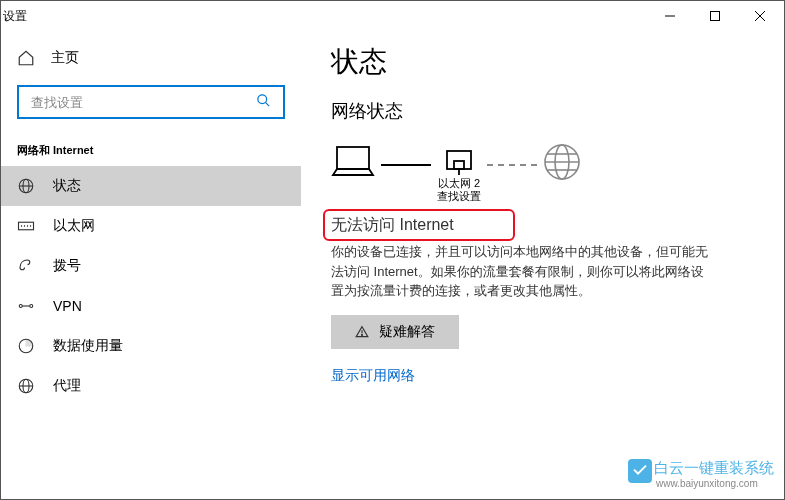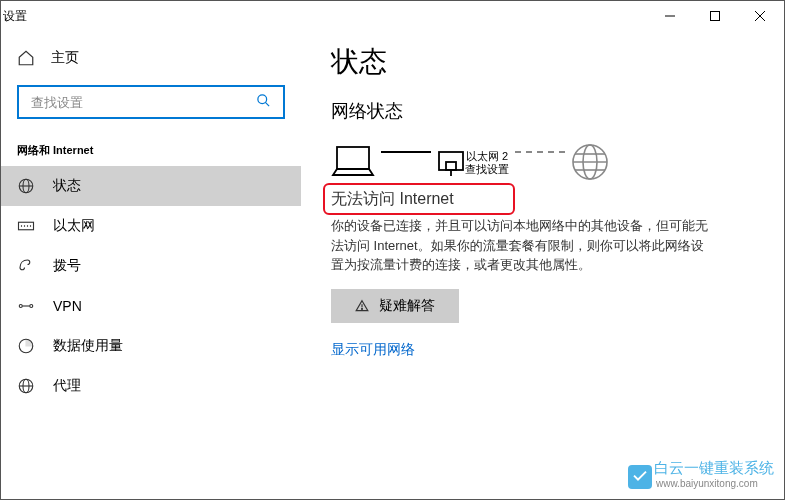--- a/index.html
+++ b/index.html
@@ -27,39 +27,39 @@
     
     .nav-item { display: flex; align-items: center; padding: 11px 16px; gap: 18px; cursor: pointer; font-size: 14px; }
     .nav-item .icon { width: 18px; height: 18px; display: flex; align-items: center; justify-content: center; color: #333; }
     .nav-item.active { background: #d0d0d0; }
     
     .main { flex: 1; padding: 12px 30px; position: relative; }
     .page-title { font-size: 28px; font-weight: 400; margin-bottom: 18px; }
     .section-title { font-size: 18px; font-weight: 400; margin-bottom: 20px; }
     
     .network-diagram { display: flex; align-items: center; gap: 4px; margin-bottom: 8px; }
-    .net-node { display: flex; flex-direction: row; align-items: center; }
+    .net-node { display: flex; flex-direction: column; align-items: center; }
     .net-line { border-top: 2px solid #000; width: 50px; margin: 0 2px; position: relative; top: -10px; }
     .net-line.dashed { border-top: 2px dashed #888; }
     .laptop-svg { width: 44px; height: 34px; }
     .eth-svg { width: 28px; height: 28px; }
     .globe-svg { width: 38px; height: 38px; }
     .net-label { font-size: 11px; text-align: center; margin-top: 2px; line-height: 1.2; }
     
     .status-box { position: relative; }
     .red-border { position: absolute; border: 2px solid #e81123; border-radius: 6px; left: -8px; top: -6px; width: 192px; height: 32px; pointer-events: none; }
     .status-text { font-size: 16px; color: #333; margin-bottom: 6px; }
     .status-desc { font-size: 13px; color: #333; line-height: 1.5; margin-bottom: 14px; max-width: 380px; }
     
     .troubleshoot-btn { display: inline-flex; align-items: center; gap: 10px; background: #ccc; border: none; padding: 8px 24px; font-size: 14px; cursor: pointer; margin-bottom: 18px; }
     .troubleshoot-btn svg { width: 14px; height: 14px; }
     
     .link { color: #0066cc; font-size: 14px; cursor: pointer; display: block; margin-bottom: 18px; }
     
-    .watermark { position: absolute; right: 10px; bottom: 10px; display: flex; align-items: flex-end; gap: 2px; font-size: 15px; color: #4db3e6; }
+    .watermark { position: absolute; right: 10px; bottom: 10px; display: flex; align-items: flex-start; gap: 2px; font-size: 15px; color: #4db3e6; }
     .watermark-box { width: 24px; height: 24px; background: #4db3e6; border-radius: 4px; display: flex; align-items: center; justify-content: center; }
     .watermark-sub { font-size: 10px; color: #888; margin-left: 2px; }
   </style>
 </head>
 <body>
 
 <div class="titlebar">
   <span class="titlebar-title">设置</span>
   <div class="titlebar-buttons">
     <div class="tb-btn">

